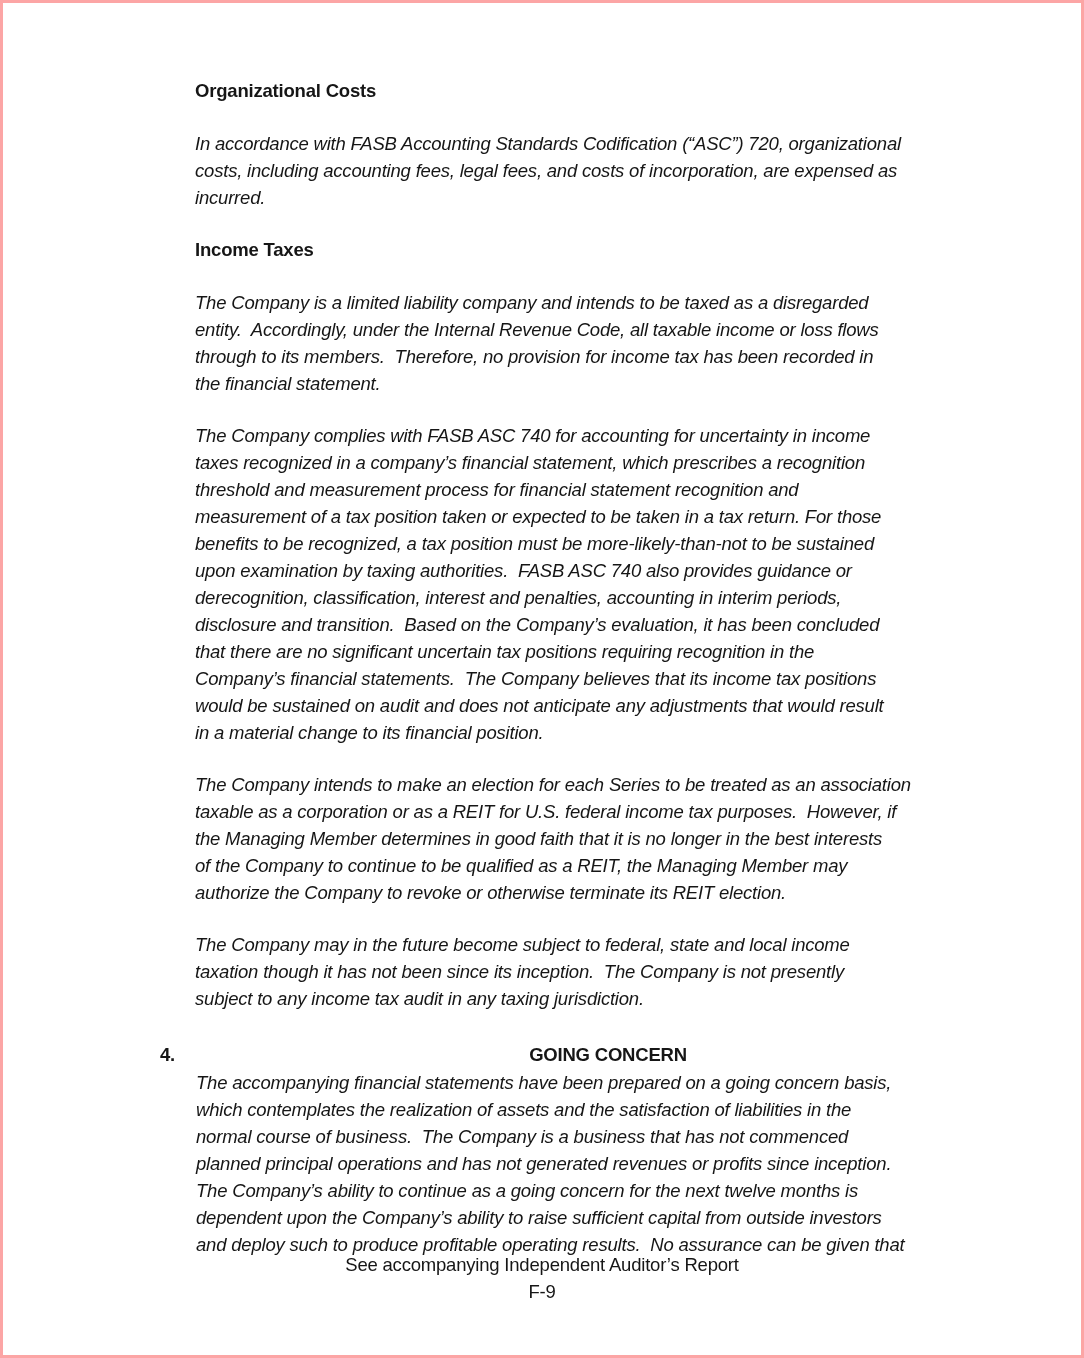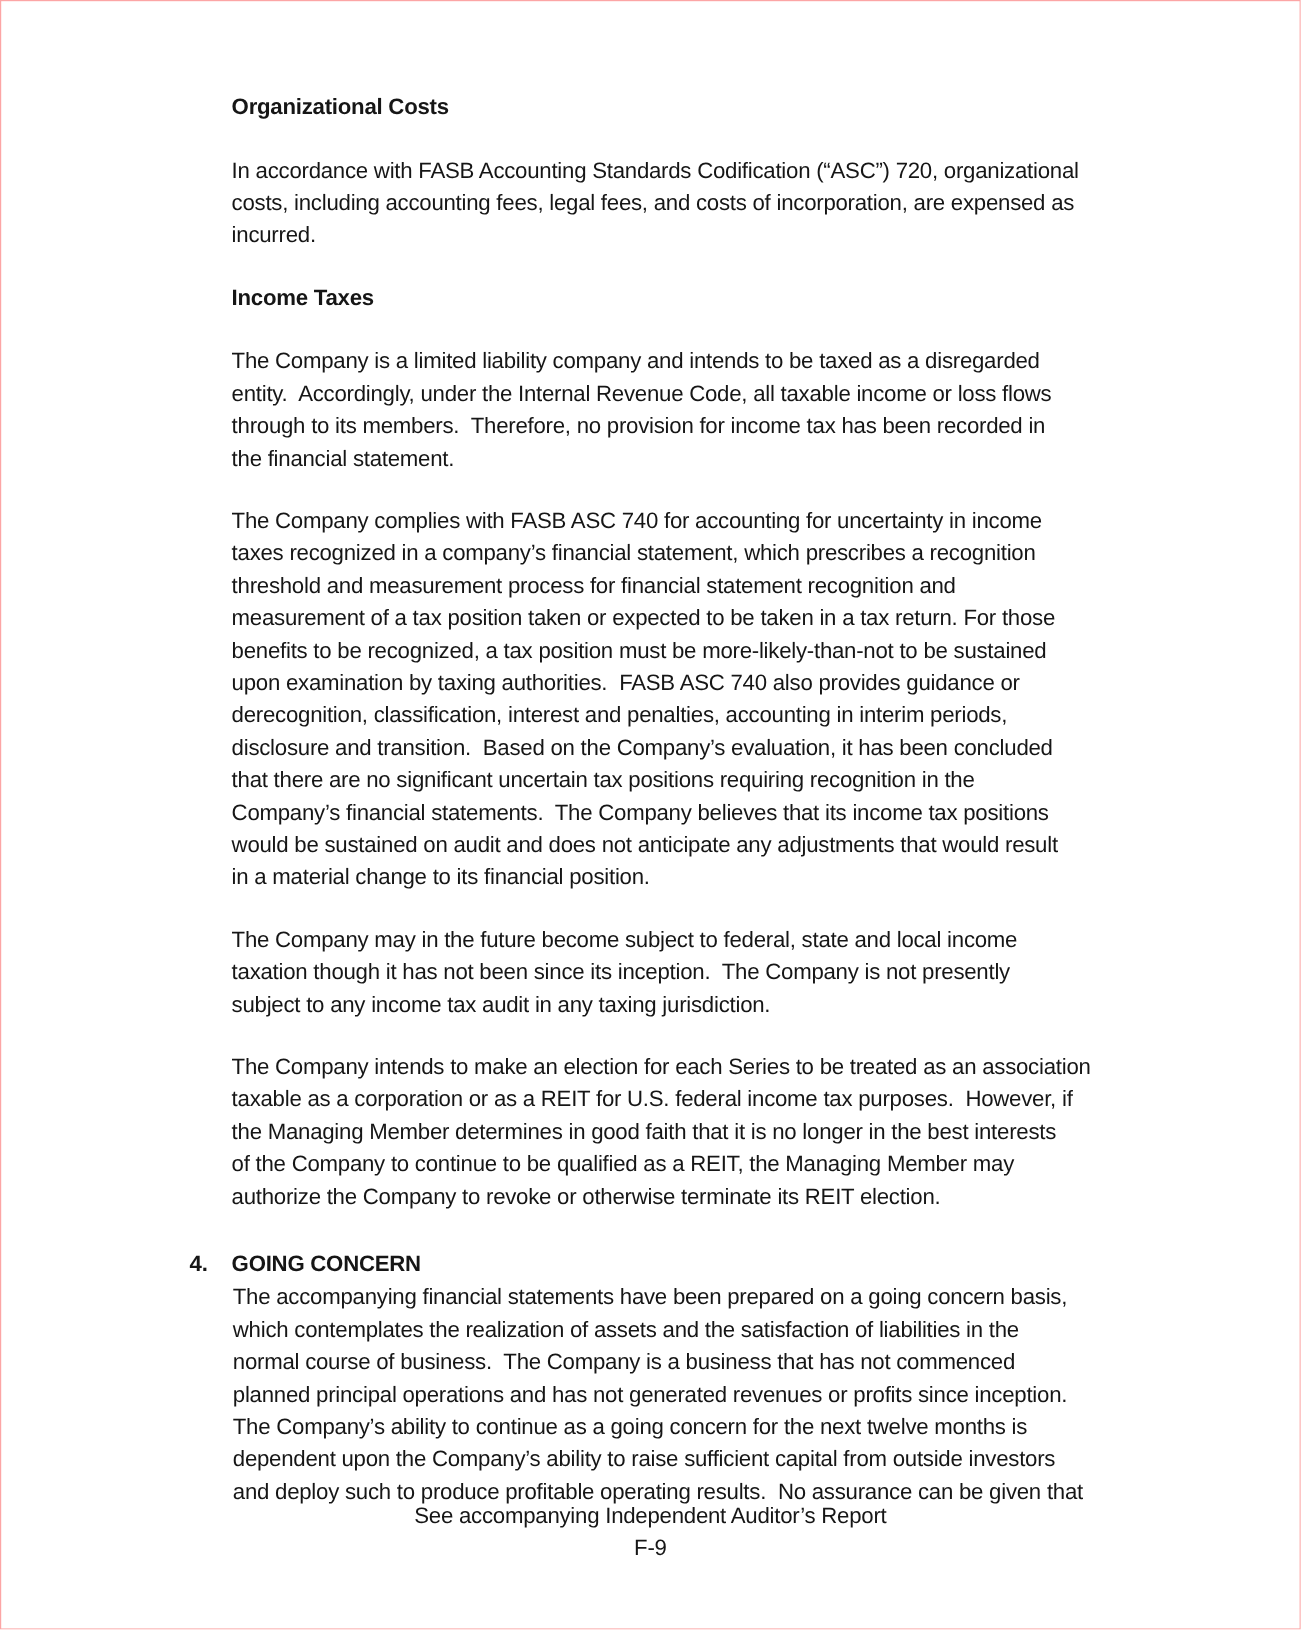--- a/index.html
+++ b/index.html
@@ -6,53 +6,55 @@
     margin: 0;
     padding: 0;
     background: #ffffff;
   }
   .page {
     position: relative;
     width: 1084px;
     height: 1358px;
     box-sizing: border-box;
     background: #ffffff;
-    border: 1px solid #fca5a5;
+    border: 3px solid #fca5a5;
     font-family: "Liberation Sans", sans-serif;
     color: #161616;
     overflow: hidden;
   }
   .content {
     padding: 74px 60px 0 192px;
     font-size: 18.5px;
     line-height: 27px;
     letter-spacing: -0.2px;
   }
   .doc-heading {
     margin: 0 0 26px 0;
     font-size: 18.5px;
     font-weight: bold;
     white-space: pre;
   }
   .doc-para {
     margin: 0 0 25px 0;
     white-space: pre;
+    font-style: italic;
   }
   .section-numbered {
     position: relative;
     margin-top: 29px;
   }
   .section-number {
     position: absolute;
     left: -35px;
     top: 0;
     font-weight: bold;
   }
   .section-numbered .doc-heading {
     margin: 0;
+    text-align: center;
   }
   .section-numbered .doc-para {
     margin: 1px;
   }
   .footer {
     position: absolute;
     left: 0;
     top: 1248px;
     width: 100%;
     text-align: center;
@@ -86,29 +88,29 @@
 measurement of a tax position taken or expected to be taken in a tax return. For those
 benefits to be recognized, a tax position must be more-likely-than-not to be sustained
 upon examination by taxing authorities.  FASB ASC 740 also provides guidance or
 derecognition, classification, interest and penalties, accounting in interim periods,
 disclosure and transition.  Based on the Company’s evaluation, it has been concluded
 that there are no significant uncertain tax positions requiring recognition in the
 Company’s financial statements.  The Company believes that its income tax positions
 would be sustained on audit and does not anticipate any adjustments that would result
 in a material change to its financial position.</p>
 
-    <p class="doc-para">The Company may in the future become subject to federal, state and local income
-taxation though it has not been since its inception.  The Company is not presently
-subject to any income tax audit in any taxing jurisdiction.</p>
-
     <p class="doc-para">The Company intends to make an election for each Series to be treated as an association
 taxable as a corporation or as a REIT for U.S. federal income tax purposes.  However, if
 the Managing Member determines in good faith that it is no longer in the best interests
 of the Company to continue to be qualified as a REIT, the Managing Member may
 authorize the Company to revoke or otherwise terminate its REIT election.</p>
+
+    <p class="doc-para">The Company may in the future become subject to federal, state and local income
+taxation though it has not been since its inception.  The Company is not presently
+subject to any income tax audit in any taxing jurisdiction.</p>
 
     <div class="section-numbered">
       <span class="section-number">4.</span>
       <h3 class="doc-heading">GOING CONCERN</h3>
       <p class="doc-para">The accompanying financial statements have been prepared on a going concern basis,
 which contemplates the realization of assets and the satisfaction of liabilities in the
 normal course of business.  The Company is a business that has not commenced
 planned principal operations and has not generated revenues or profits since inception.
 The Company’s ability to continue as a going concern for the next twelve months is
 dependent upon the Company’s ability to raise sufficient capital from outside investors

